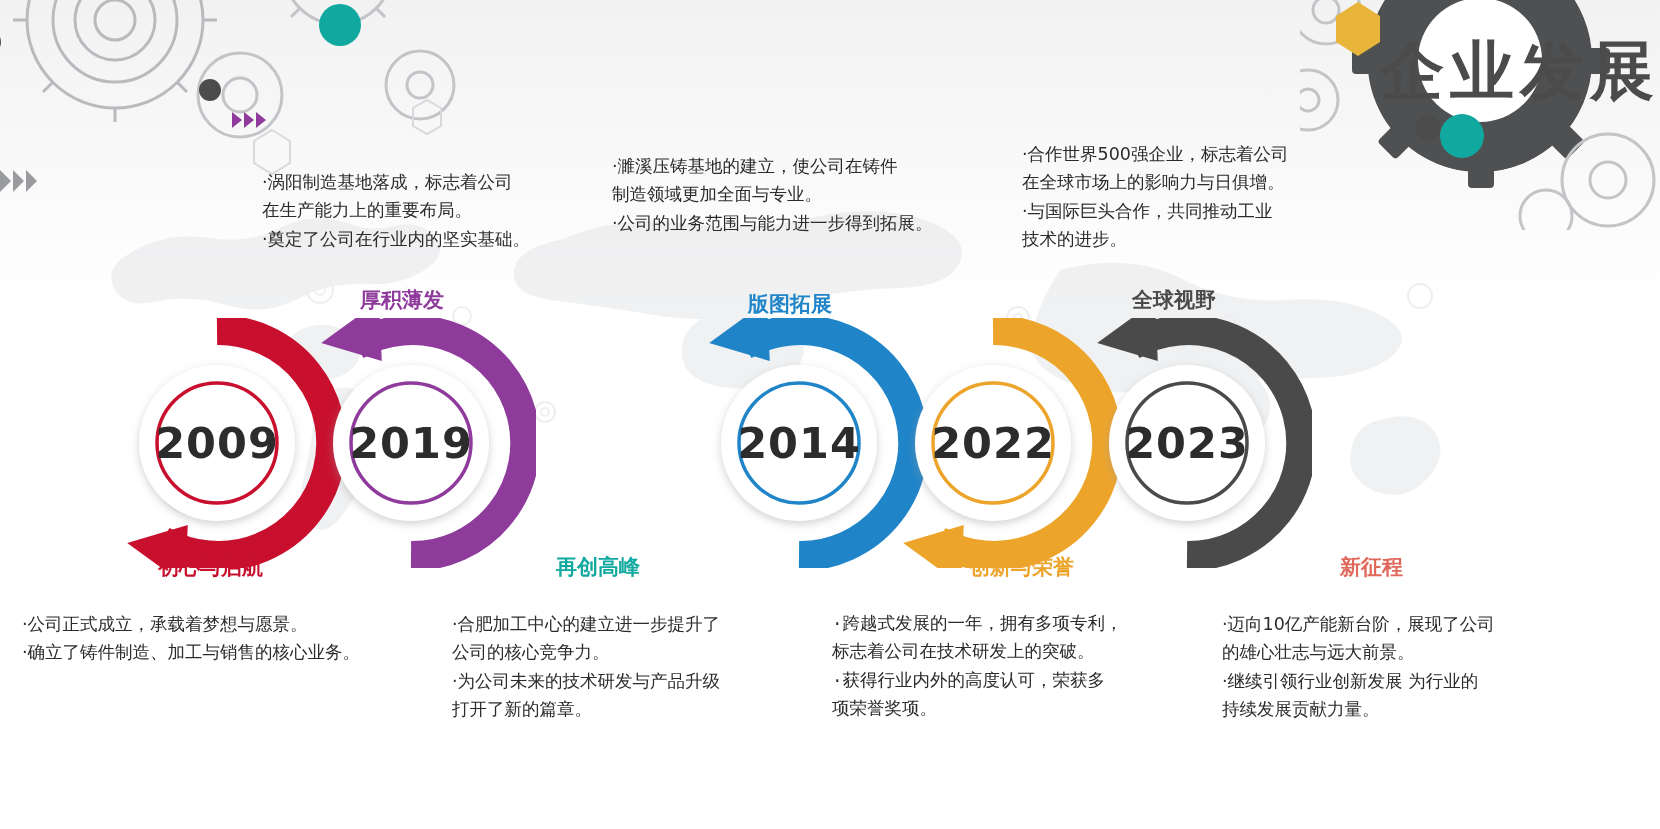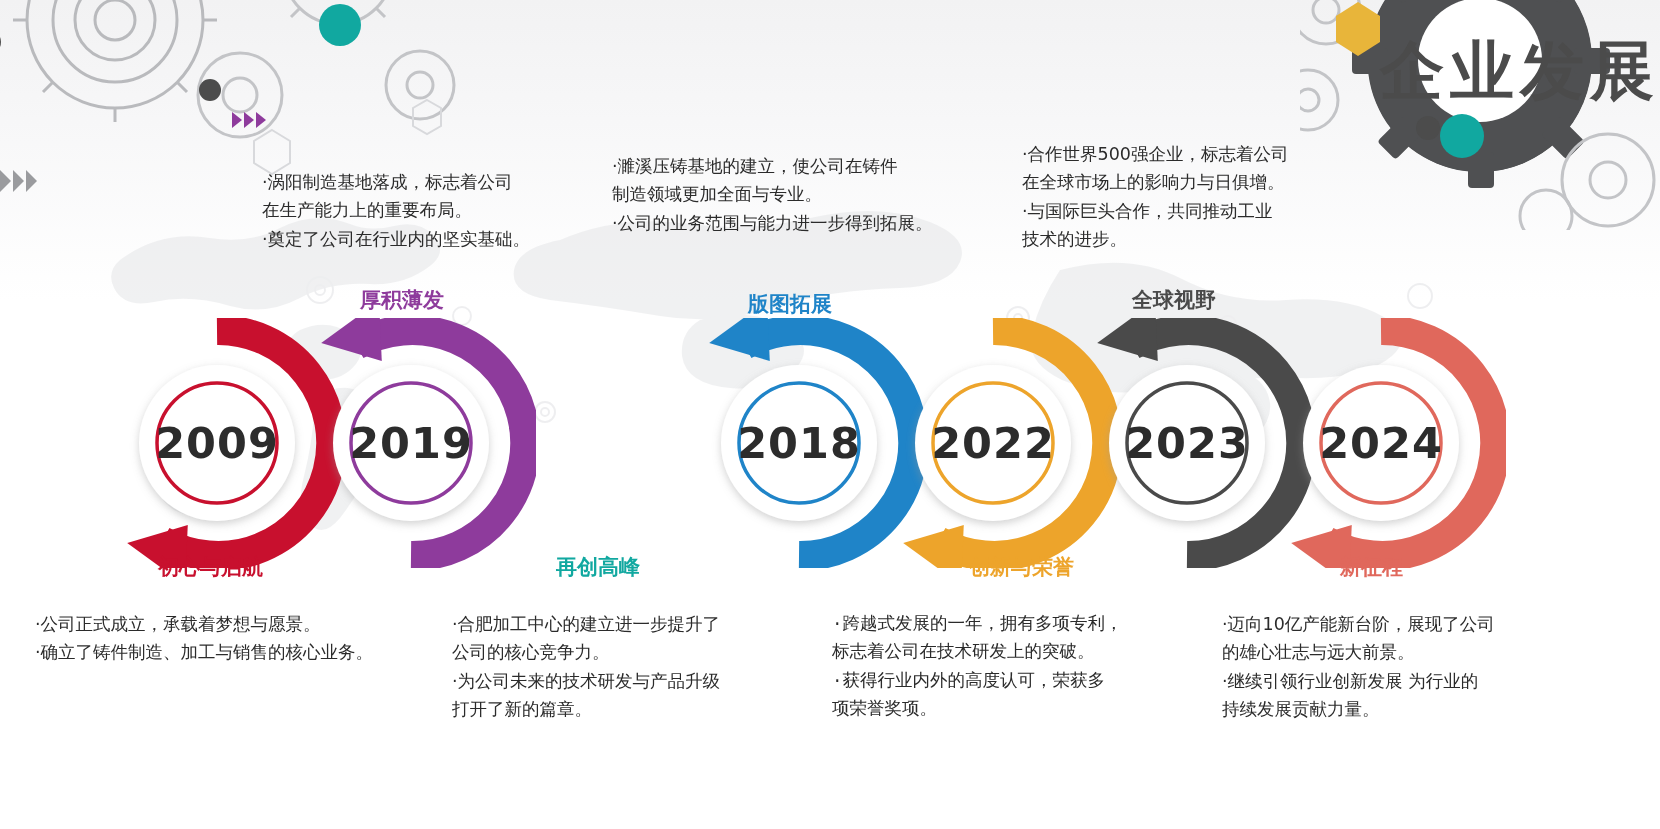--- a/index.html
+++ b/index.html
@@ -197,21 +197,21 @@
   在生产能力上的重要布局。
 ·奠定了公司在行业内的坚实基础。</div>
 <div class="note" style="left:612px;top:152px;width:370px;">·濉溪压铸基地的建立，使公司在铸件
   制造领域更加全面与专业。
 ·公司的业务范围与能力进一步得到拓展。</div>
 <div class="note" style="left:1022px;top:140px;width:330px;">·合作世界500强企业，标志着公司
   在全球市场上的影响力与日俱增。
 ·与国际巨头合作，共同推动工业
   技术的进步。</div>
 
-<div class="note" style="left:35px;top:610px;width:400px;">·公司正式成立，承载着梦想与愿景。
+<div class="note" style="left:22px;top:610px;width:400px;">·公司正式成立，承载着梦想与愿景。
 ·确立了铸件制造、加工与销售的核心业务。</div>
 <div class="note" style="left:452px;top:610px;width:330px;">·合肥加工中心的建立进一步提升了
   公司的核心竞争力。
 ·为公司未来的技术研发与产品升级
   打开了新的篇章。</div>
 <div class="note" style="left:832px;top:610px;width:350px;font-family:Liberation Mono, monospace;">·跨越式发展的一年，拥有多项专利，
   标志着公司在技术研发上的突破。
 ·获得行业内外的高度认可，荣获多
   项荣誉奖项。</div>
 <div class="note" style="left:1222px;top:610px;width:330px;">·迈向10亿产能新台阶，展现了公司
@@ -266,21 +266,21 @@
       <defs>
         <filter id="sh21" x="-30%" y="-30%" width="170%" height="170%">
           <feDropShadow dx="0" dy="3" stdDeviation="4" flood-color="#9a9a9a" flood-opacity=".45"></feDropShadow>
         </filter>
       </defs>
       <path d="M125 238 a113 113 0 1 0 -55 -211" fill="none" stroke="#1f84c8" stroke-width="30"></path>
       <path d="M88 50 L36 14 L104 -8 Z" fill="#1f84c8" transform="rotate(-18 70 22)"></path>
       <circle cx="125" cy="125" r="78" fill="#ffffff" filter="url(#sh21)"></circle>
       <circle cx="125" cy="125" r="60" fill="none" stroke="#1f84c8" stroke-width="3.5"></circle>
     </svg>
-    <div class="year">2018</div>
+    <div class="year">2014</div>
   </div>
 
   <div class="node" style="left:868px;">
     <svg width="250" height="250" viewBox="0 0 250 250">
       <defs>
         <filter id="sh22" x="-30%" y="-30%" width="170%" height="170%">
           <feDropShadow dx="0" dy="3" stdDeviation="4" flood-color="#9a9a9a" flood-opacity=".45"></feDropShadow>
         </filter>
       </defs>
       <path d="M125 12 a113 113 0 1 1 -55 211" fill="none" stroke="#eda42b" stroke-width="30"></path>
@@ -299,27 +299,13 @@
         </filter>
       </defs>
       <path d="M125 238 a113 113 0 1 0 -55 -211" fill="none" stroke="#4a4a4a" stroke-width="30"></path>
       <path d="M88 50 L36 14 L104 -8 Z" fill="#4a4a4a" transform="rotate(-18 70 22)"></path>
       <circle cx="125" cy="125" r="78" fill="#ffffff" filter="url(#sh23)"></circle>
       <circle cx="125" cy="125" r="60" fill="none" stroke="#4a4a4a" stroke-width="3.5"></circle>
     </svg>
     <div class="year">2023</div>
   </div>
 
-  <div class="node" style="left:1256px;">
-    <svg width="250" height="250" viewBox="0 0 250 250">
-      <defs>
-        <filter id="sh24" x="-30%" y="-30%" width="170%" height="170%">
-          <feDropShadow dx="0" dy="3" stdDeviation="4" flood-color="#9a9a9a" flood-opacity=".45"></feDropShadow>
-        </filter>
-      </defs>
-      <path d="M125 12 a113 113 0 1 1 -55 211" fill="none" stroke="#e0685c" stroke-width="30"></path>
-      <path d="M88 200 L36 236 L104 258 Z" fill="#e0685c" transform="rotate(18 70 228)"></path>
-      <circle cx="125" cy="125" r="78" fill="#ffffff" filter="url(#sh24)"></circle>
-      <circle cx="125" cy="125" r="60" fill="none" stroke="#e0685c" stroke-width="3.5"></circle>
-    </svg>
-    <div class="year">2024</div>
-  </div>
 </div>
 
 </body></html>

